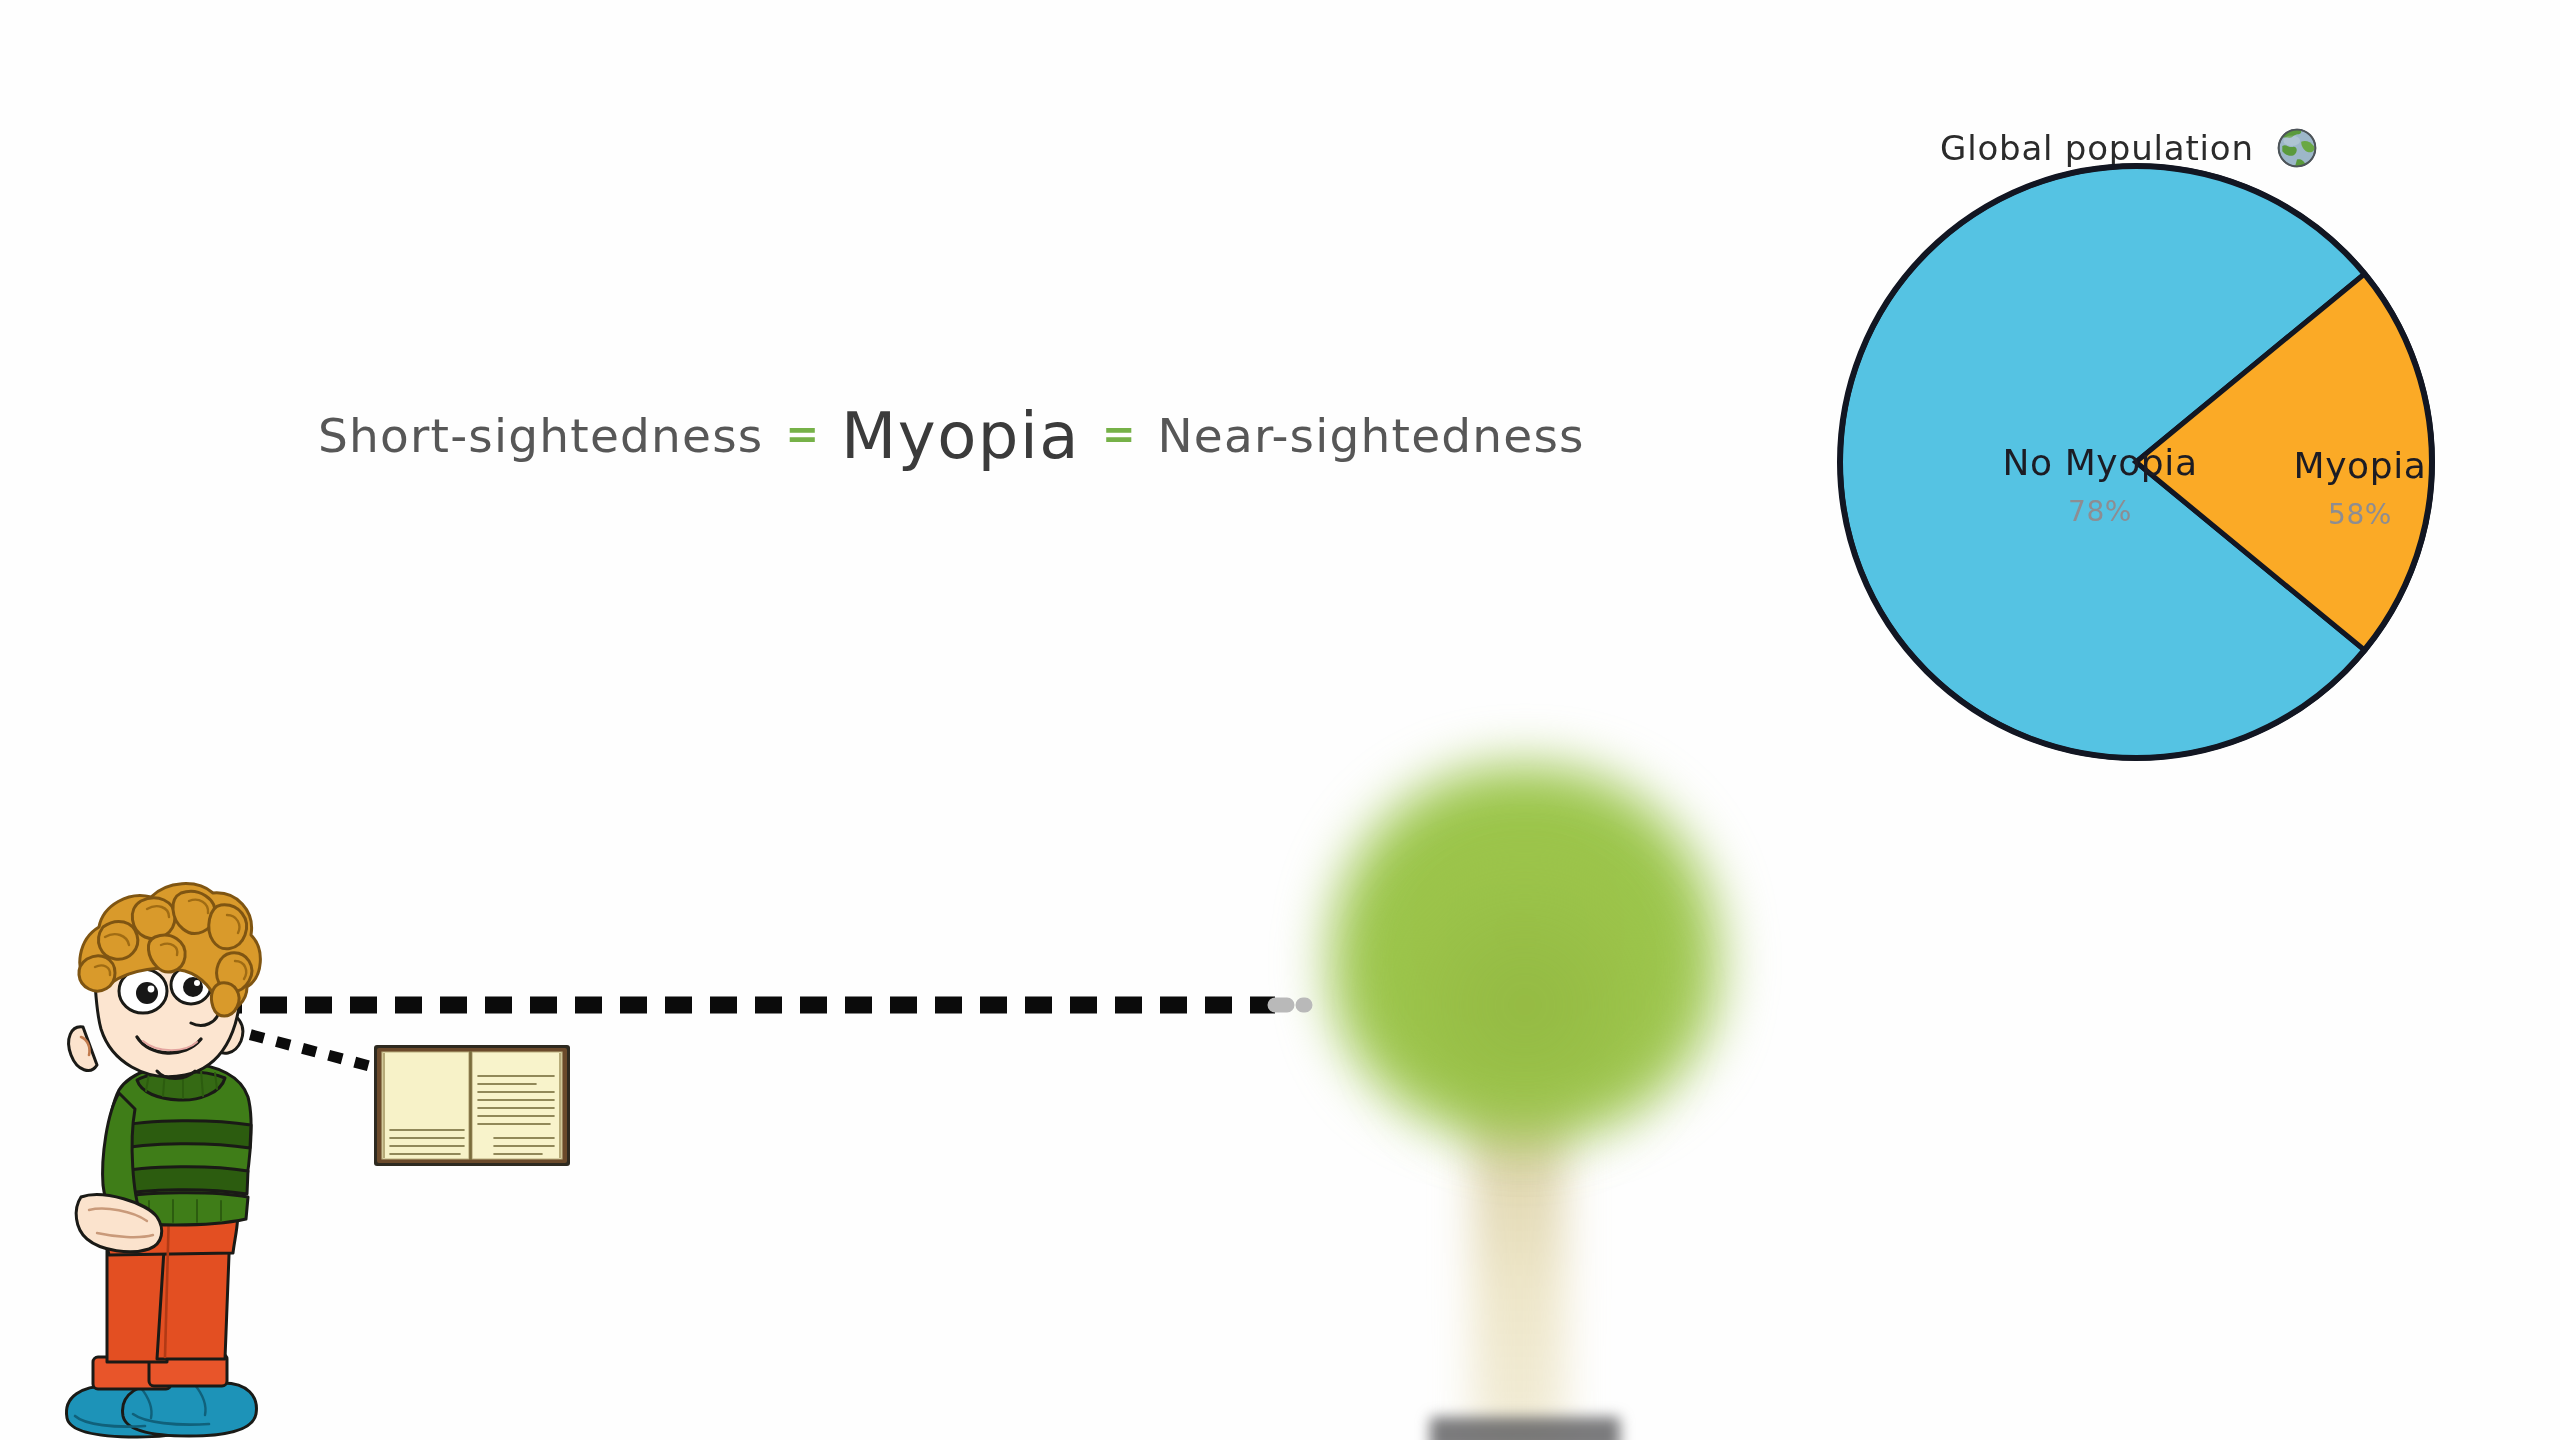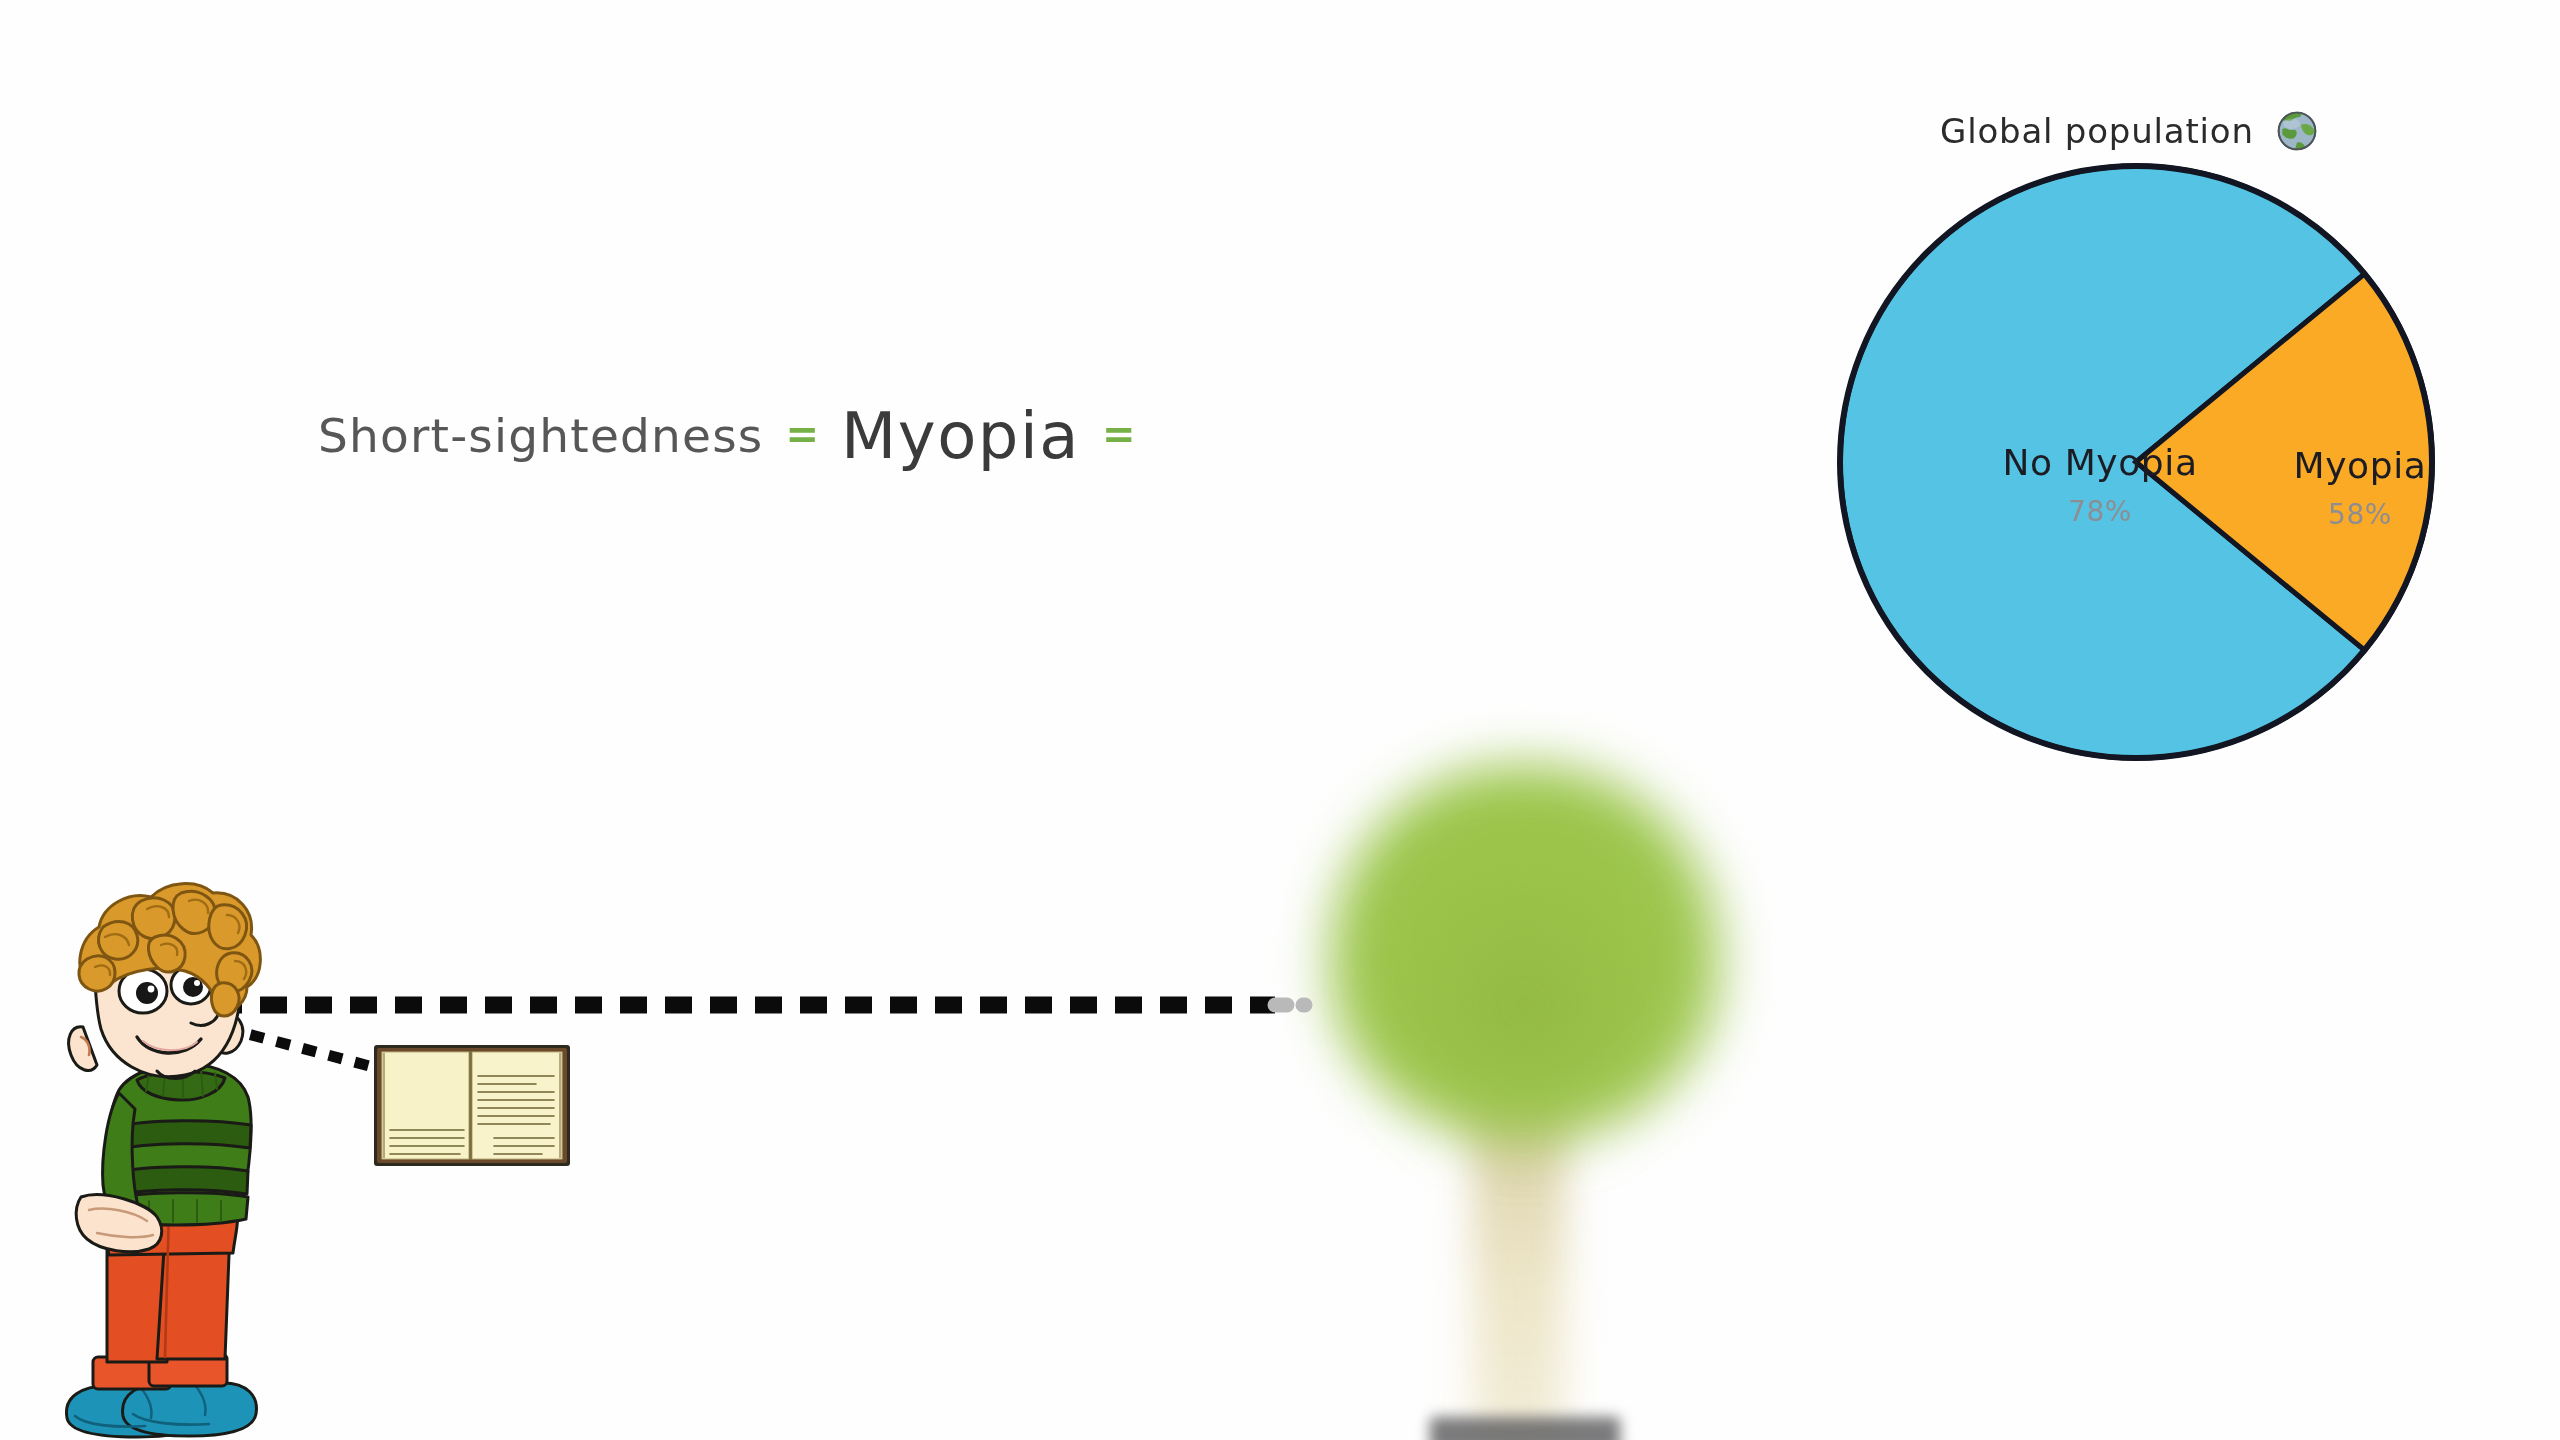--- a/index.html
+++ b/index.html
@@ -52,21 +52,21 @@
   }
 
   
   .pie-panel {
     position: absolute;
     left: 1840px; top: 100px;
     width: 620px; height: 700px;
   }
   .pie-title-row {
     position: absolute;
-    left: 100px; top: 10px;
+    left: 100px; top: 27px;
     display: flex;
     align-items: center;
     gap: 22px;
     white-space: nowrap;
   }
   .pie-title {
     font-family: "DejaVu Sans", sans-serif;
     font-size: 34px;
     color: #2b2b2b;
     letter-spacing: 0.8px;
@@ -157,20 +157,21 @@
 </head>
 <body>
 
 <div id="stage">
 
   <div class="headline">
     <span class="hl-word">Short-sightedness</span>
     <span class="hl-eq">=</span>
     <span class="hl-main">Myopia</span>
     <span class="hl-eq">=</span>
+    <span class="hl-word">Near-sightedness</span>
   </div>
 
   <div class="pie-panel">
 
     <div class="pie-title-row">
       <span class="pie-title">Global population</span>
       <svg class="globe-icon" viewBox="0 0 40 40">
         <defs>
           <clipPath id="globeClip">
               <circle cx="20" cy="20" r="17.5"></circle>

